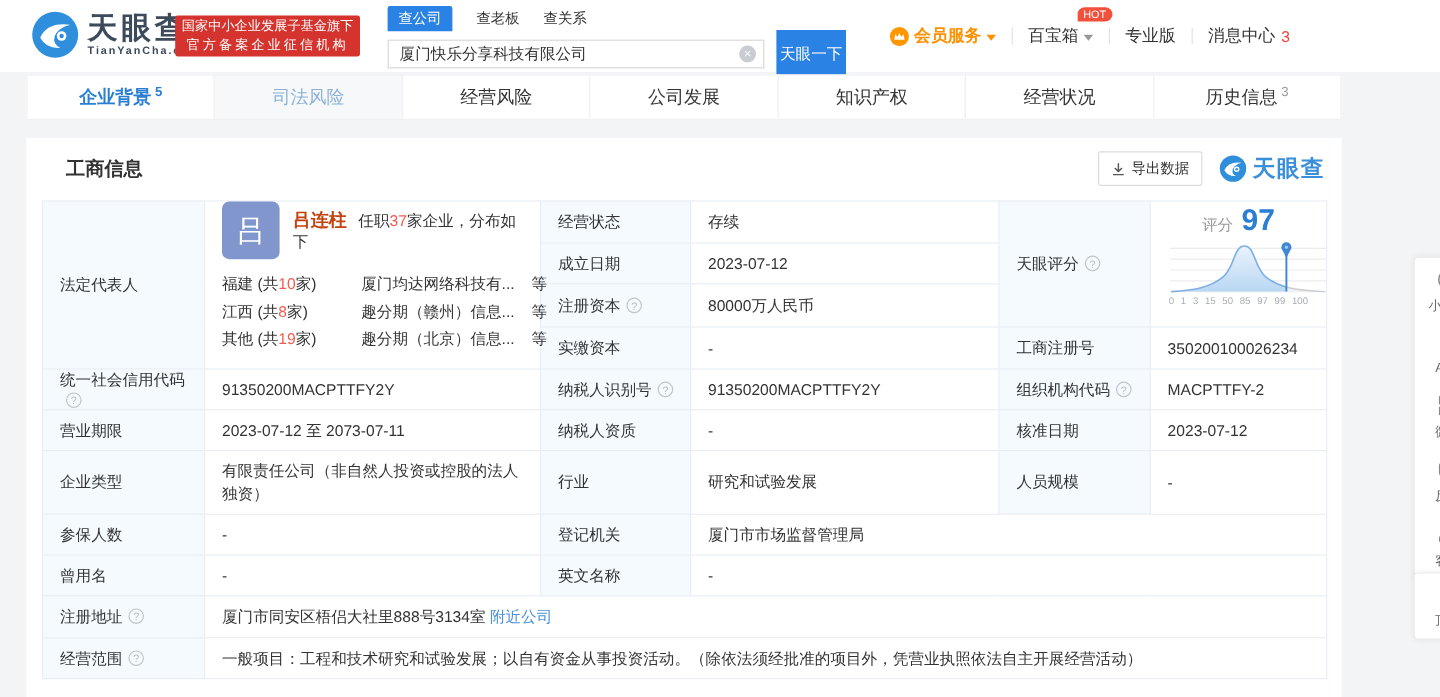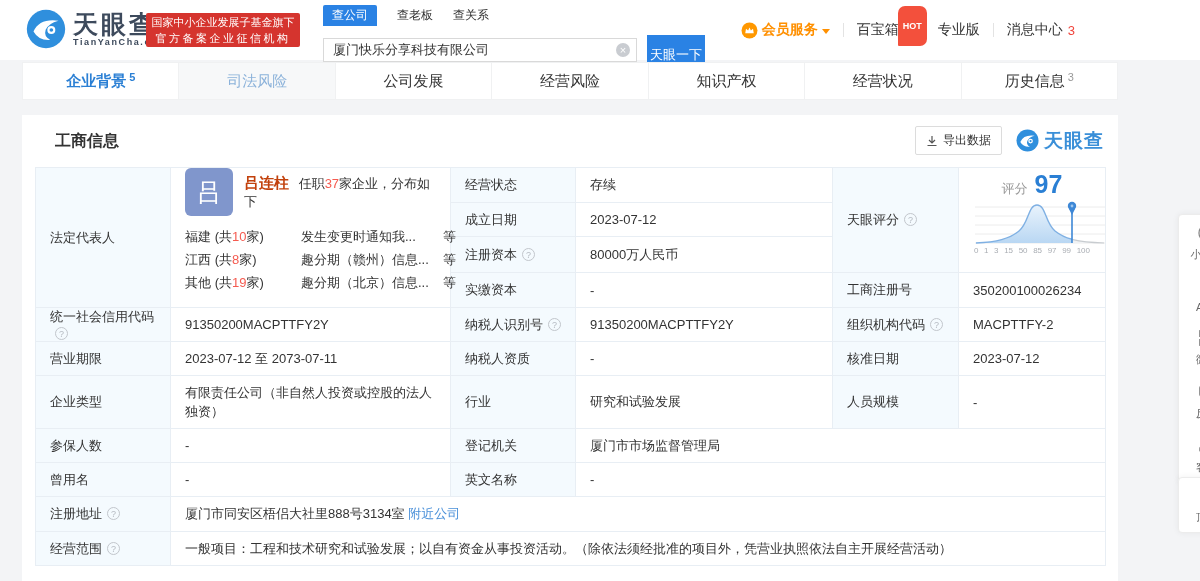--- a/index.html
+++ b/index.html
@@ -20,31 +20,31 @@
   .search-tabs { display:flex; gap:20px; font-size:12px; align-items:flex-start; height:20px; }
   .search-tab { color:#333; cursor:pointer; padding:2px 0; }
   .search-tab.active { background:#2a82e4; color:#fff; padding:2px 9px; border-radius:2px 2px 0 0; }
   .search-row { display:flex; align-items:center; }
   .input-wrap { position:relative; }
   .input-wrap input { width:314px; height:24px; border:1px solid #d9d9d9; font-size:13px; color:#333;
     padding:0 28px 0 9px; outline:none; font-family:inherit; }
   .clear-icon { position:absolute; right:7px; top:5px; width:14px; height:14px; border-radius:50%;
     background:#c9ccd1; color:#fff; font-size:11px; line-height:14px; text-align:center; cursor:pointer; }
   .search-btn { width:58px; height:40px; margin-left:10px; background:#2a82e4; color:#fff; border:none;
-    font-size:13px; cursor:pointer; font-family:Liberation Mono, monospace;margin-top:10px; }
+    font-size:13px; cursor:pointer; font-family:Liberation Mono, monospace; }
 
   .top-menu { position:absolute; right:125px; top:21px; display:flex; align-items:center; gap:13px; font-size:14px; color:#333; }
   .menu-item { display:flex; align-items:center; gap:4px; cursor:pointer; }
   .menu-vip { color:#ff9000; font-weight:bold; }
   .caret { width:0; height:0; border-left:4px solid transparent; border-right:4px solid transparent; border-top:5px solid #ff9000; margin-top:2px; }
   .caret.gray { border-top-color:#999; }
   .vsep { width:1px; height:14px; background:#e3e3e3; }
   .toolbox-wrap { position:relative; }
   .hot-badge { position:absolute; right:-16px; top:-15px; background:#f3503c; color:#fff; font-size:9px;
-    font-weight:bold; padding:15px 5px; border-radius:7px 7px 7px 1px; }
+    font-weight:normal; padding:1px 5px; border-radius:7px 7px 7px 1px; }
   .msg-count { color:#f0443c; font-size:13px; margin-left:1px; }
 
   
   .nav-tabs { position:absolute; left:22px; top:62px; width:1096px; height:38px; display:flex; }
   .nav-tab { flex:1; display:flex; align-items:center; justify-content:center; background:#fff;
     border:1px solid #f0f1f2; margin-left:-1px; font-size:15px; color:#333; cursor:pointer; }
   .nav-tab:first-child { margin-left:0; }
   .nav-tab.active { color:#2a7fd4; font-weight:bold; }
   .nav-tab.dim { background:#f7f8f9; color:#8cb2da; }
   .tab-count { font-size:11px; margin:-8px 0 0 3px; color:#999; }
@@ -166,24 +166,24 @@
 
   <div class="nav-tabs">
     <div class="nav-tab active">
       <span>企业背景</span>
       <span class="tab-count">5</span>
     </div>
     <div class="nav-tab dim">
       <span>司法风险</span>
     </div>
     <div class="nav-tab">
+      <span>经营风险</span>
+    </div>
+    <div class="nav-tab">
       <span>公司发展</span>
-    </div>
-    <div class="nav-tab">
-      <span>经营风险</span>
     </div>
     <div class="nav-tab">
       <span>知识产权</span>
     </div>
     <div class="nav-tab">
       <span>经营状况</span>
     </div>
     <div class="nav-tab">
       <span>历史信息</span>
       <span class="tab-count">3</span>
@@ -227,21 +227,21 @@
         <td class="rep-cell" rowspan="4">
           <div class="rep-head">
             <div class="rep-avatar">吕</div>
             <div>
               <span class="rep-name">吕连柱</span>
               <span class="rep-note"><span>任职</span><em class="num-red">37</em><span>家企业，分布如下</span></span>
             </div>
           </div>
           <div class="rep-row">
             <span class="rep-region"><span>福建</span> <span>(共</span><em class="num-red">10</em><span>家)</span></span>
-            <span class="rep-company">发生变更时通知我...</span>
+            <span class="rep-company">厦门均达网络科技有...</span>
             <span class="rep-etc">等</span>
           </div>
           <div class="rep-row">
             <span class="rep-region"><span>江西</span> <span>(共</span><em class="num-red">8</em><span>家)</span></span>
             <span class="rep-company">趣分期（赣州）信息...</span>
             <span class="rep-etc">等</span>
           </div>
           <div class="rep-row">
             <span class="rep-region"><span>其他</span> <span>(共</span><em class="num-red">19</em><span>家)</span></span>
             <span class="rep-company">趣分期（北京）信息...</span>

